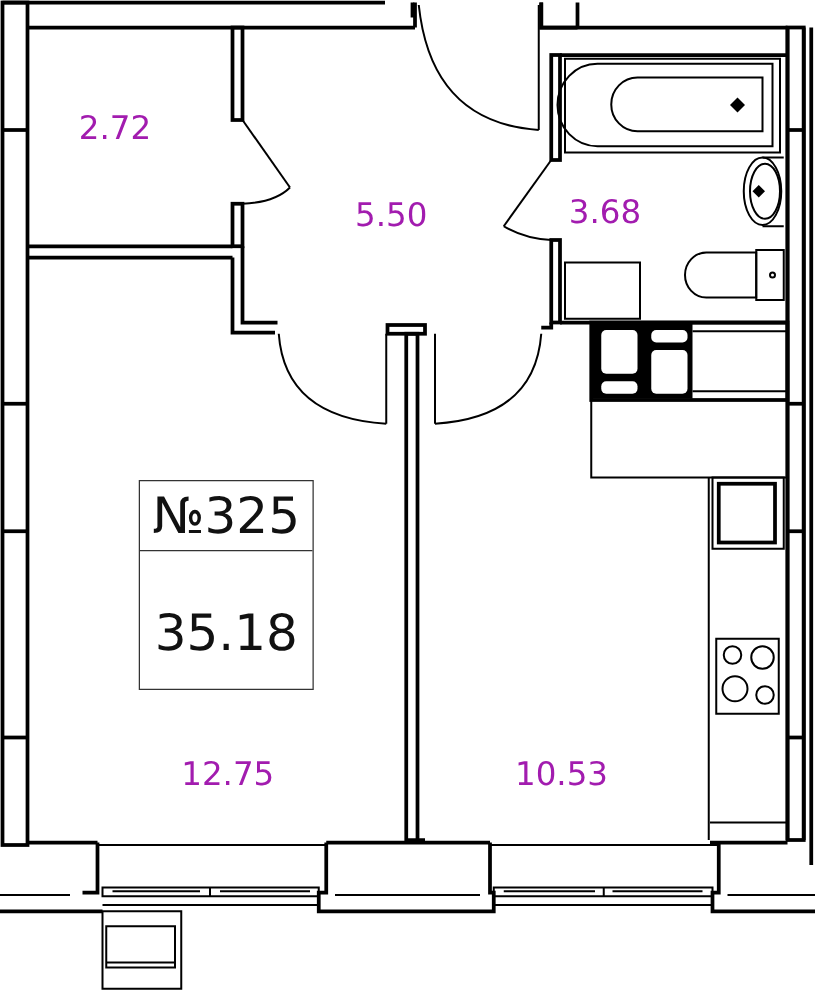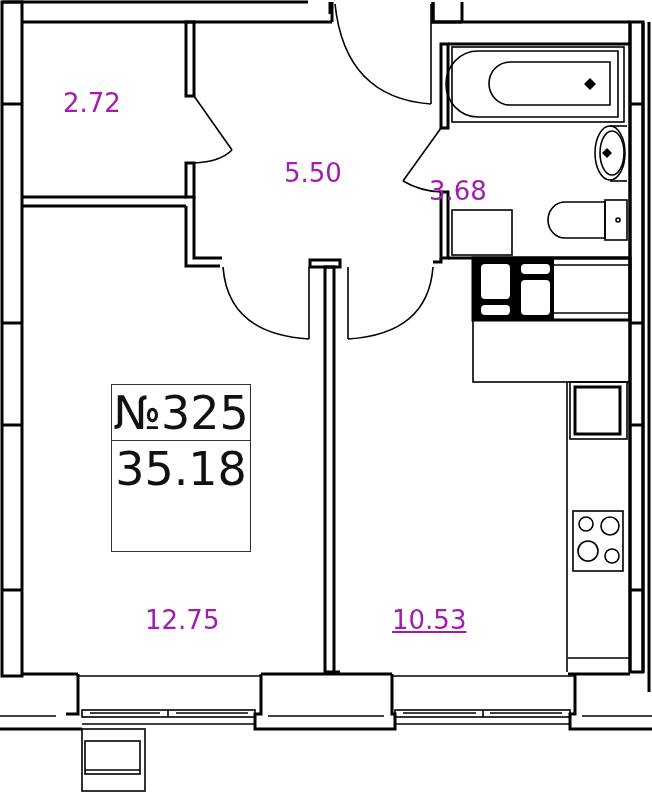--- a/index.html
+++ b/index.html
@@ -3,22 +3,22 @@
 <meta charset="utf-8">
 <style>
   html, body { margin:0; padding:0; background:#ffffff; }
   body { width:652px; height:793px; overflow:hidden; position:relative; font-family:"DejaVu Sans", sans-serif; }
   #plan { position:absolute; left:0; top:0; width:652px; height:793px; }
   .w { fill:none; stroke:#000; stroke-width:3; }
   .t { fill:none; stroke:#000; stroke-width:1.6; }
   .f { fill:#000; }
   .lbl { position:absolute; font-family:"DejaVu Sans", sans-serif; color:#a21caf; font-size:26px; line-height:1; white-space:nowrap; }
   .infobox { position:absolute; left:111px; top:384px; width:140px; height:168px; border:1.5px solid #333; box-sizing:border-box; background:#fff; }
-  .infobox .row { height:56px; display:flex; align-items:center; justify-content:center; font-size:46px; color:#111; border-bottom:1.5px solid #333; box-sizing:border-box; }
-  .infobox .row:last-child { border-bottom:none; }
+  .infobox .row { height:56px; display:flex; align-items:center; justify-content:center; font-size:40px; color:#111; border-bottom:1.5px solid #333; box-sizing:border-box; }
+  .infobox .row:last-child { border-bottom:none;margin-top:38px; }
 </style>
 </head>
 <body>
 
 <svg id="plan" viewBox="0 0 652 793" xmlns="http://www.w3.org/2000/svg">
 
   <g>
     <rect class="w" x="2" y="2" width="20" height="674"></rect>
     <line class="w" x1="2" y1="104" x2="22" y2="104"></line>
     <line class="w" x1="2" y1="323" x2="22" y2="323"></line>
@@ -169,20 +169,20 @@
     <rect class="t" x="82" y="729" width="63" height="62"></rect>
     <rect class="t" x="85" y="741" width="55" height="33"></rect>
     <line class="t" x1="85" y1="770" x2="140" y2="770"></line>
   </g>
 
   <line class="w" x1="325" y1="672" x2="340" y2="672"></line>
 </svg>
 
 <div class="lbl" style="left:63px; top:90px;">2.72</div>
 <div class="lbl" style="left:284px; top:136px;margin-top:24px;">5.50</div>
-<div class="lbl" style="left:429px; top:157px;margin-top:21px;">3.68</div>
+<div class="lbl" style="left:455px; top:157px;">3.68</div>
 <div class="lbl" style="left:129px; top:607px;margin-left:16px;">12.75</div>
-<div class="lbl" style="left:392px; top:607px;text-decoration:underline;">10.53</div>
+<div class="lbl" style="left:412px; top:607px;">10.53</div>
 
 <div class="infobox">
   <div class="row">№325</div>
   <div class="row">35.18</div>
 </div>
 
 </body></html>

